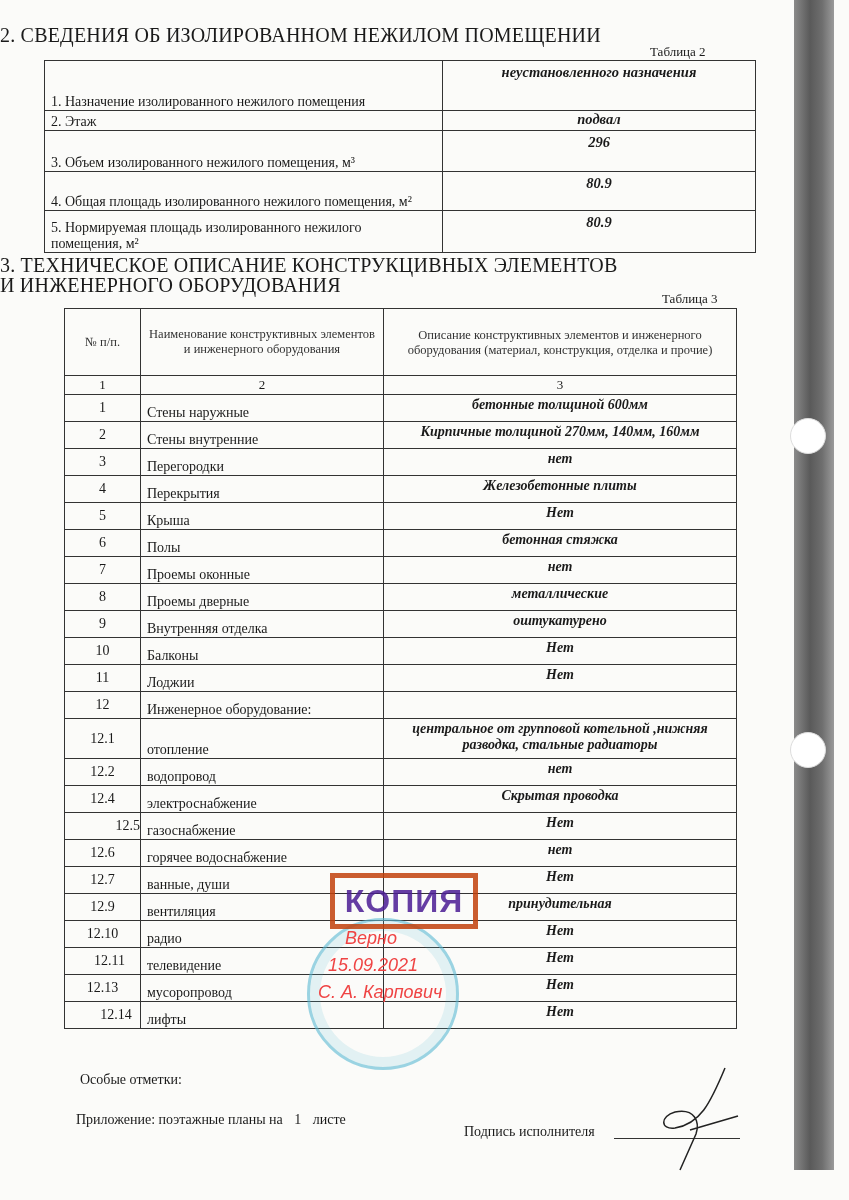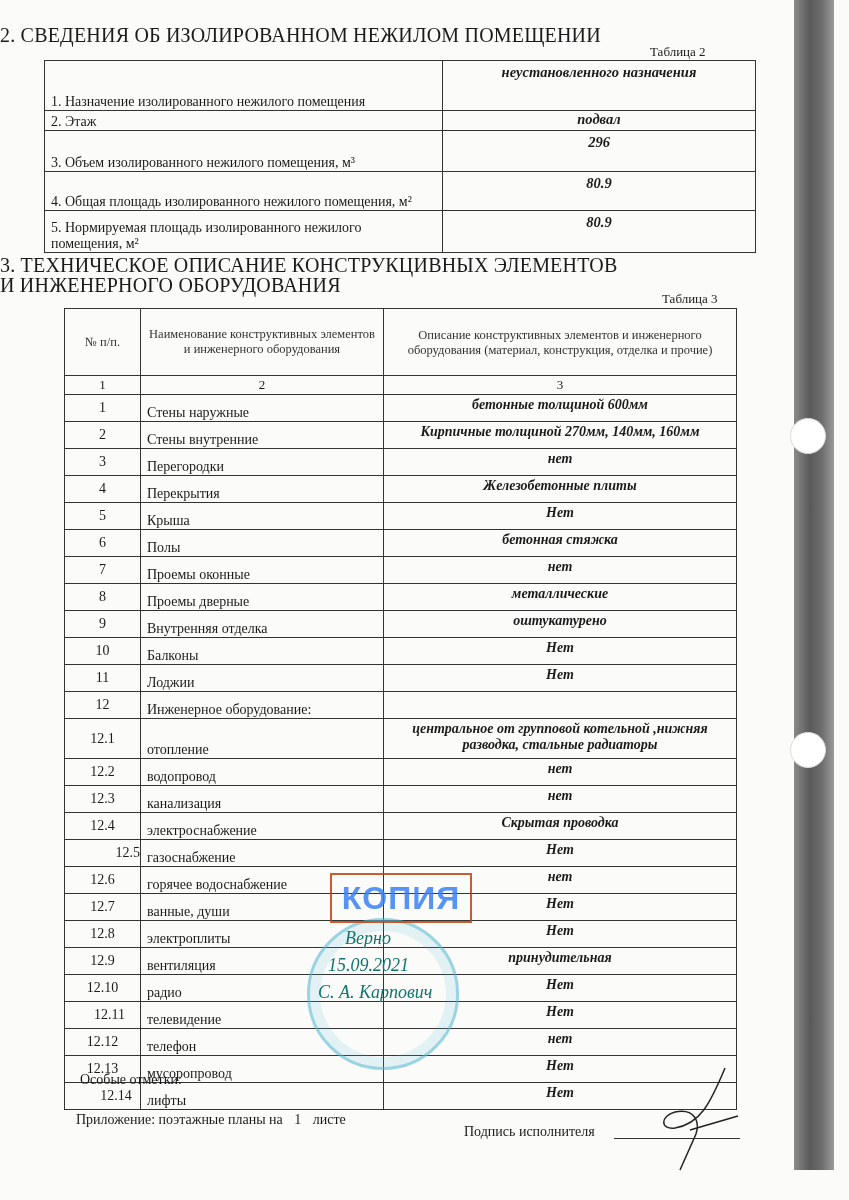--- a/index.html
+++ b/index.html
@@ -22,30 +22,30 @@
   .t2 td.val { width: 300px; text-align: center; vertical-align: top; font-style: italic; font-weight: bold; font-size: 14.5px; padding-top: 3px; }
   .t3 td { height: 24px; line-height: 16px; }
   .t3 td.num { text-align: center; width: 48px; padding: 0; }
   .t3 td.name { width: 230px; }
   .t3 td.desc { text-align: center; vertical-align: top; font-style: italic; font-weight: bold; width: 340px; padding-top: 2px; }
   .t3 tr.hdr td { font-size: 12.5px; text-align: center; vertical-align: middle; height: 64px; line-height: 15px; color: #333; }
   .t3 tr.idx td { height: 18px; text-align: center; font-size: 13px; vertical-align: middle; }
   .footer-text { position: absolute; font-size: 14px; }
   .stamp-copy {
     position: absolute; left: 330px; top: 873px; width: 138px; height: 46px;
-    border: 2px solid #c2410c; color: #3b82f6; font-family: "Liberation Sans", sans-serif;
+    border: 5px solid #c2410c; color: #4c1d95; font-family: "Liberation Sans", sans-serif;
     font-weight: bold; font-size: 32px; text-align: center; line-height: 46px; letter-spacing: 1px;
     opacity: 0.85;
   }
   .stamp-round {
     position: absolute; left: 307px; top: 918px; width: 146px; height: 146px; border-radius: 50%;
     border: 3px solid rgba(90,185,210,0.6); box-shadow: inset 0 0 0 10px rgba(90,185,210,0.15);
   }
   .handwrite {
-    position: absolute; font-family: Liberation Serif, serif; font-style: italic; color: #0f766e; font-size: 18px;
+    position: absolute; font-family: Liberation Sans, sans-serif; font-style: italic; color: #ef4444; font-size: 18px;
   }
   .sig-line { position: absolute; left: 614px; top: 1138px; width: 126px; border-top: 1px solid #333; }
 </style>
 </head>
 <body>
 
 <div class="edge-strip"></div>
 <div class="punch" style="top:418px"></div>
 <div class="punch" style="top:732px"></div>
 
@@ -159,68 +159,53 @@
         <td class="num" style="vertical-align: middle;">12.1</td>
         <td class="name">отопление</td>
         <td class="desc">центральное от групповой котельной ,нижняя разводка, стальные радиаторы</td>
       </tr>
       <tr>
         <td class="num" style="vertical-align: middle;">12.2</td>
         <td class="name">водопровод</td>
         <td class="desc">нет</td>
       </tr>
       <tr>
-        <td class="num" style="vertical-align: middle;">12.3</td>
-        <td class="name">канализация</td>
-        <td class="desc">нет</td>
-      </tr>
-      <tr>
         <td class="num" style="vertical-align: middle;">12.4</td>
         <td class="name">электроснабжение</td>
         <td class="desc">Скрытая  проводка</td>
       </tr>
       <tr>
         <td class="num" style="vertical-align: middle; text-align: right;">12.5</td>
         <td class="name">газоснабжение</td>
         <td class="desc">Нет</td>
       </tr>
       <tr>
         <td class="num" style="vertical-align: middle;">12.6</td>
         <td class="name">горячее водоснабжение</td>
         <td class="desc">нет</td>
       </tr>
       <tr>
         <td class="num" style="vertical-align: middle;">12.7</td>
         <td class="name">ванные, души</td>
         <td class="desc">Нет</td>
       </tr>
       <tr>
-        <td class="num" style="vertical-align: middle;">12.8</td>
-        <td class="name">электроплиты</td>
-        <td class="desc">Нет</td>
-      </tr>
-      <tr>
         <td class="num" style="vertical-align: middle;">12.9</td>
         <td class="name">вентиляция</td>
         <td class="desc">принудительная</td>
       </tr>
       <tr>
         <td class="num" style="vertical-align: middle;">12.10</td>
         <td class="name">радио</td>
         <td class="desc">Нет</td>
       </tr>
       <tr>
         <td class="num" style="vertical-align: middle; padding-left: 14px;">12.11</td>
         <td class="name">телевидение</td>
         <td class="desc">Нет</td>
-      </tr>
-      <tr>
-        <td class="num" style="vertical-align: middle;">12.12</td>
-        <td class="name">телефон</td>
-        <td class="desc">нет</td>
       </tr>
       <tr>
         <td class="num" style="vertical-align: middle;">12.13</td>
         <td class="name">мусоропровод</td>
         <td class="desc">Нет</td>
       </tr>
       <tr>
         <td class="num" style="vertical-align: middle; padding-left: 27px;">12.14</td>
         <td class="name">лифты</td>
         <td class="desc">Нет</td>

